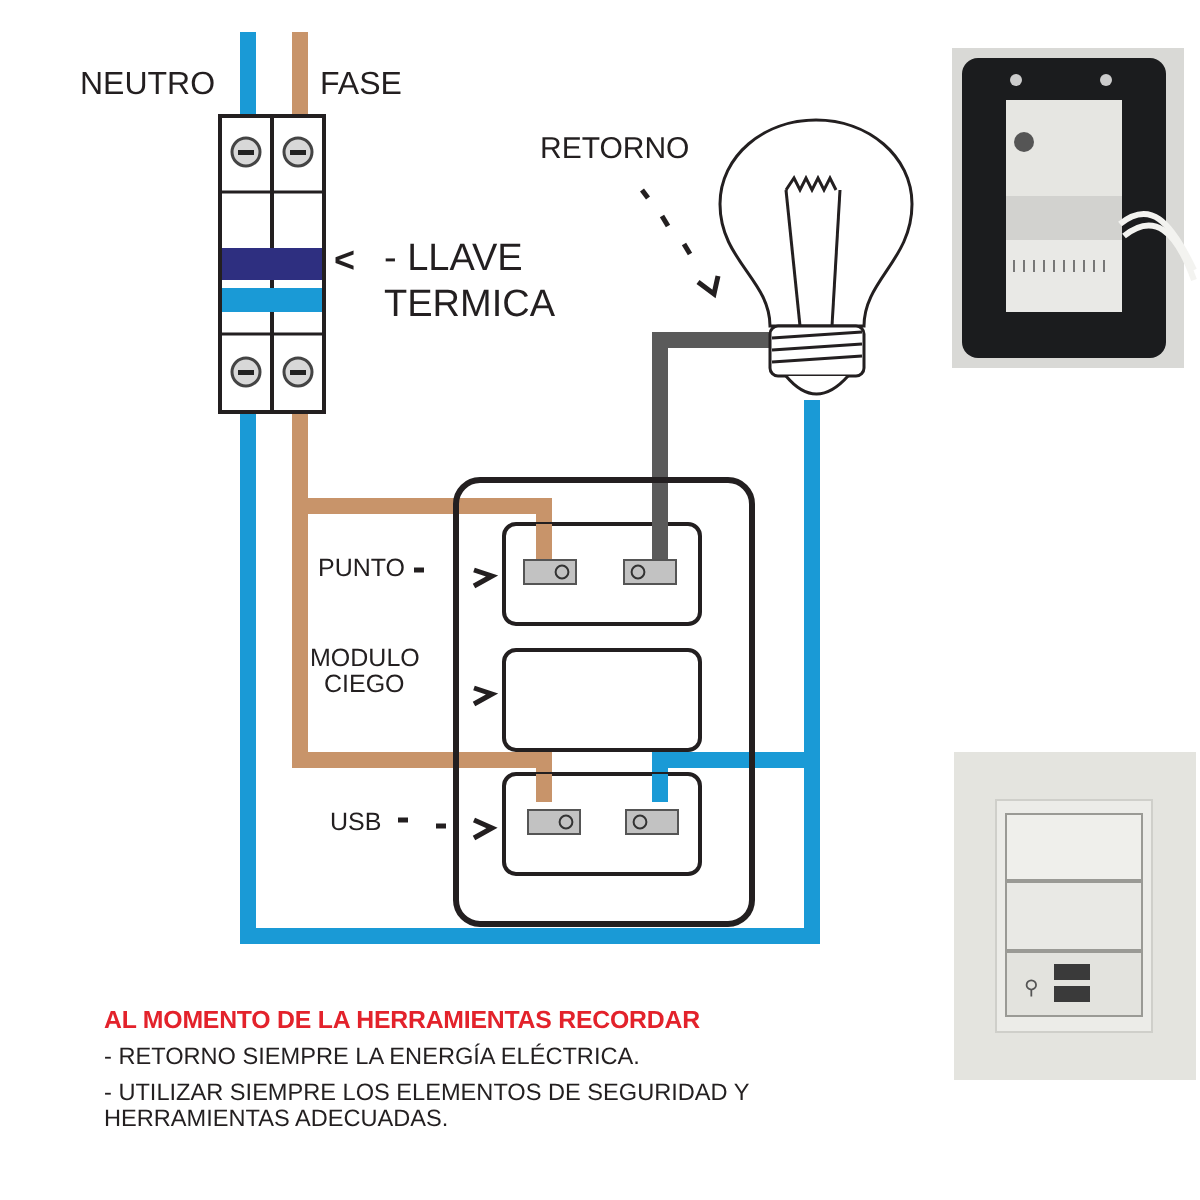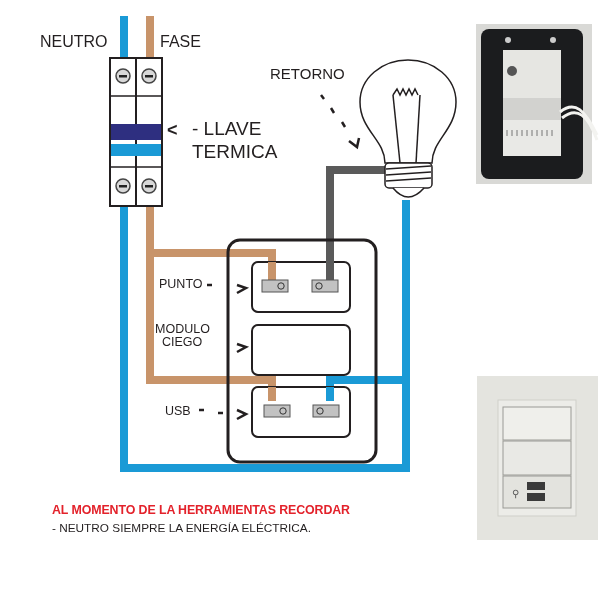--- a/index.html
+++ b/index.html
@@ -138,14 +138,15 @@
     <rect x="503" y="441" width="68" height="34" fill="#e9e9e5" stroke="#9a9a95" stroke-width="1"></rect>
     <rect x="503" y="476" width="68" height="32" fill="#e3e3de" stroke="#9a9a95" stroke-width="1"></rect>
     <rect x="527" y="482" width="18" height="8" fill="#3a3a3a"></rect>
     <rect x="527" y="493" width="18" height="8" fill="#3a3a3a"></rect>
     <text x="512" y="497" font-size="10" fill="#555">⚲</text>
   </g>
 </svg>
 
 <div class="notes">
   <div class="title">AL MOMENTO DE LA HERRAMIENTAS RECORDAR</div>
-  <div class="item">- NEUTRO SIEMPRE LA ENERGÍA ELÉCTRICA.</div>
+  <div class="item">- RETORNO SIEMPRE LA ENERGÍA ELÉCTRICA.</div>
+  <div class="item">- UTILIZAR SIEMPRE LOS ELEMENTOS DE SEGURIDAD Y HERRAMIENTAS ADECUADAS.</div>
 </div>
 
 </body></html>

